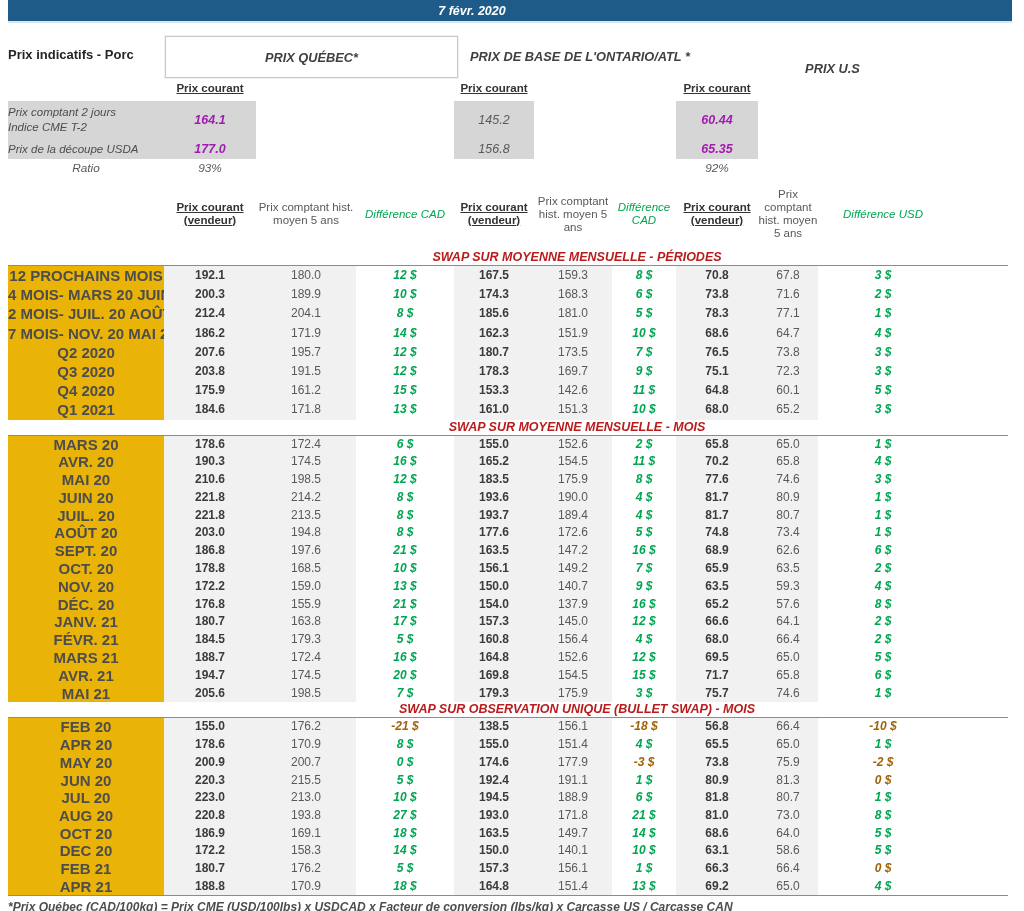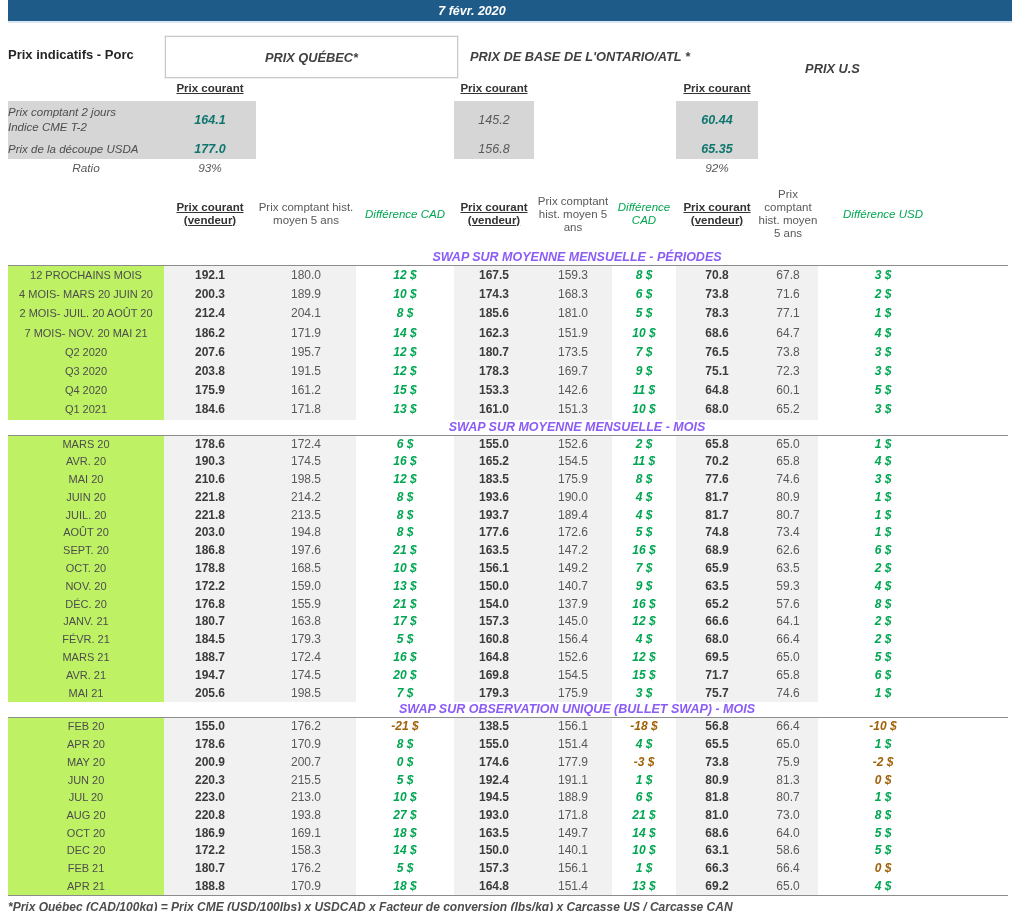--- a/index.html
+++ b/index.html
@@ -23,37 +23,37 @@
   .grid{display:grid;grid-template-columns:var(--cols);margin-left:8px;width:940px;}
   .gc1{grid-column:1}.gc2{grid-column:2}.gc5{grid-column:5}.gc8{grid-column:8}
   #mini-head{position:absolute;top:82px;left:0;}
   .mini{font-size:11.5px;font-weight:bold;text-decoration:underline;color:#333;text-align:center;}
   #spot{position:absolute;top:101px;left:0;}
   .spot-r1{height:38px}.spot-r2{height:20px}.spot-r3{height:18px}
   .spot-label{background:#D6D6D6;font-weight:normal;font-style:italic;font-size:11.5px;color:#4D4D4D;
     display:flex;flex-direction:column;justify-content:center;text-align:left;line-height:1.3;}
   .spot-val{background:#D6D6D6;display:flex;align-items:center;justify-content:center;
     font-style:italic;font-size:12.5px;}
-  .spot-qc,.spot-us{font-weight:bold;color:#0f766e;}
+  .spot-qc,.spot-us{font-weight:bold;color:#a21caf;}
   .spot-on{color:#595959;}
   .ratio-cell{font-style:italic;color:#595959;font-size:11.8px;display:flex;align-items:center;justify-content:center;}
   #main-head{position:absolute;top:180px;left:0;height:68px;align-items:center;}
   #main-head>div{text-align:center;font-size:11.5px;line-height:13px;}
   .hu{font-weight:bold;text-decoration:underline;color:#333;}
   .hp{color:#595959;}
   .hg{color:#00A651;font-style:italic;}
   #sections{position:absolute;top:250px;left:0;width:1024px;}
   .section-title{padding-left:130px;text-align:center;font-weight:bold;font-style:italic;
-    font-size:12.5px;color:#8b5cf6;height:15px;line-height:14px;}
+    font-size:12.5px;color:#b91c1c;height:15px;line-height:14px;}
   .section-table{width:1000px;margin-left:8px;border-top:1px solid #8C8C8C;}
   .section-table.tlast{border-bottom:1px solid #8C8C8C;}
   .trow{display:grid;grid-template-columns:var(--cols);width:940px;height:var(--rh);}
   .sec0{--rh:19.2px}.sec1{--rh:17.8px}.sec2{--rh:17.7px}
   .trow>div{line-height:var(--rh);text-align:center;white-space:nowrap;overflow:hidden;}
-  .lab{background:#bef264;font-weight:normal;font-size:11px;color:#4D4D4D;}
+  .lab{background:#eab308;font-weight:bold;font-size:15px;color:#4D4D4D;}
   .cur{background:#F1F1F1;font-weight:bold;color:#3B3B3B;font-size:12px;}
   .hist{background:#F1F1F1;color:#595959;font-size:12px;}
   .diff{font-style:italic;font-weight:bold;font-size:12px;}
   .pos{color:#00A651}.neg{color:#a16207}
   .footnote{margin:4px 0 0 8px;font-size:12px;font-weight:bold;font-style:italic;color:#4D4D4D;}
 </style>
 </head>
 <body>
 
 <div class="artifact"></div>

